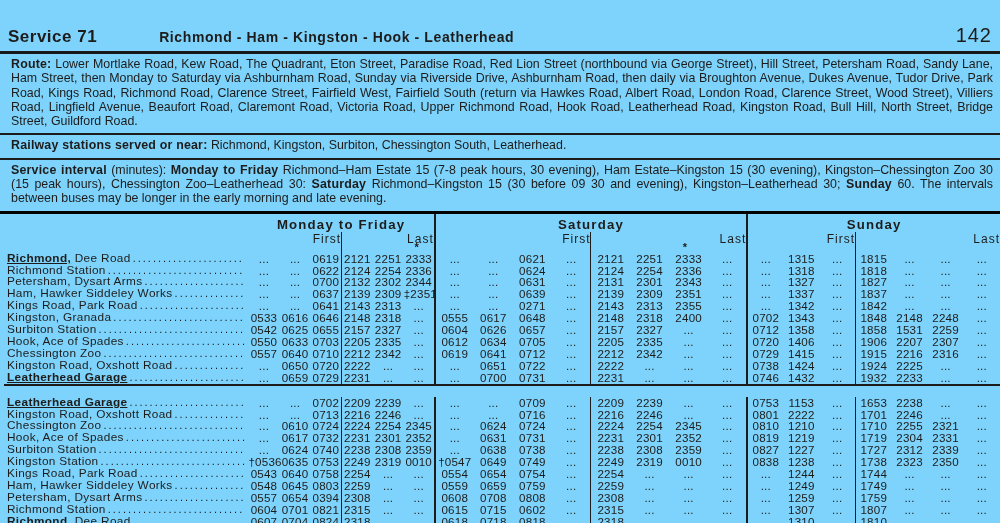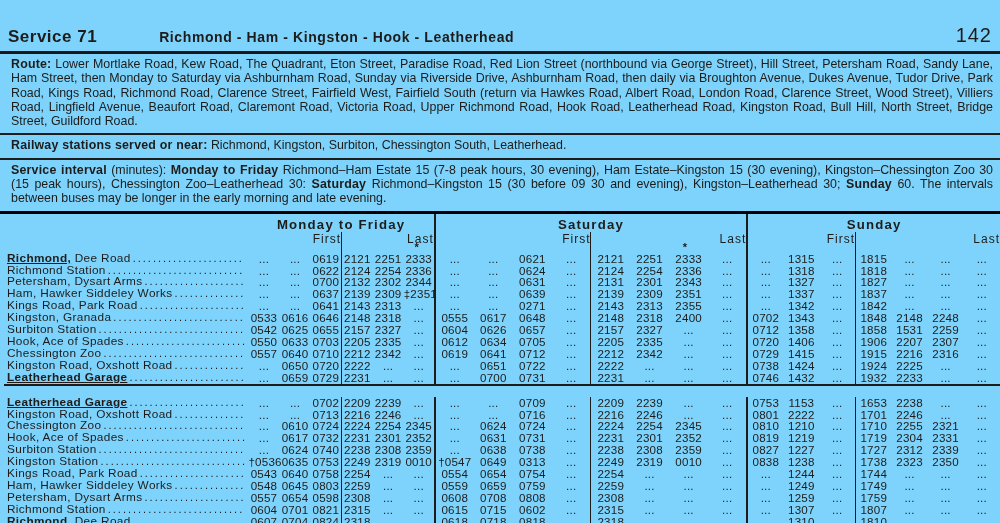--- a/index.html
+++ b/index.html
@@ -555,21 +555,21 @@
             <span class="leader"></span>
           </td>
           <td class="t">†0536</td>
           <td class="t">0635</td>
           <td class="t">0753</td>
           <td class="t vthin">2249</td>
           <td class="t">2319</td>
           <td class="t">0010</td>
           <td class="t vthick">†0547</td>
           <td class="t">0649</td>
-          <td class="t">0313</td>
+          <td class="t">0749</td>
           <td class="t">...</td>
           <td class="t vthin">2249</td>
           <td class="t">2319</td>
           <td class="t">0010</td>
           <td class="t">...</td>
           <td class="t vthick">0838</td>
           <td class="t">1238</td>
           <td class="t">...</td>
           <td class="t vthin">1738</td>
           <td class="t">2323</td>
@@ -633,21 +633,21 @@
           <td class="t">...</td>
         </tr>
         <tr>
           <td class="stop">
             <span class="b"></span>
             <span class="r">Petersham, Dysart Arms</span>
             <span class="leader"></span>
           </td>
           <td class="t">0557</td>
           <td class="t">0654</td>
-          <td class="t">0598</td>
+          <td class="t">0394</td>
           <td class="t vthin">2308</td>
           <td class="t">...</td>
           <td class="t">...</td>
           <td class="t vthick">0608</td>
           <td class="t">0708</td>
           <td class="t">0808</td>
           <td class="t">...</td>
           <td class="t vthin">2308</td>
           <td class="t">...</td>
           <td class="t">...</td>

